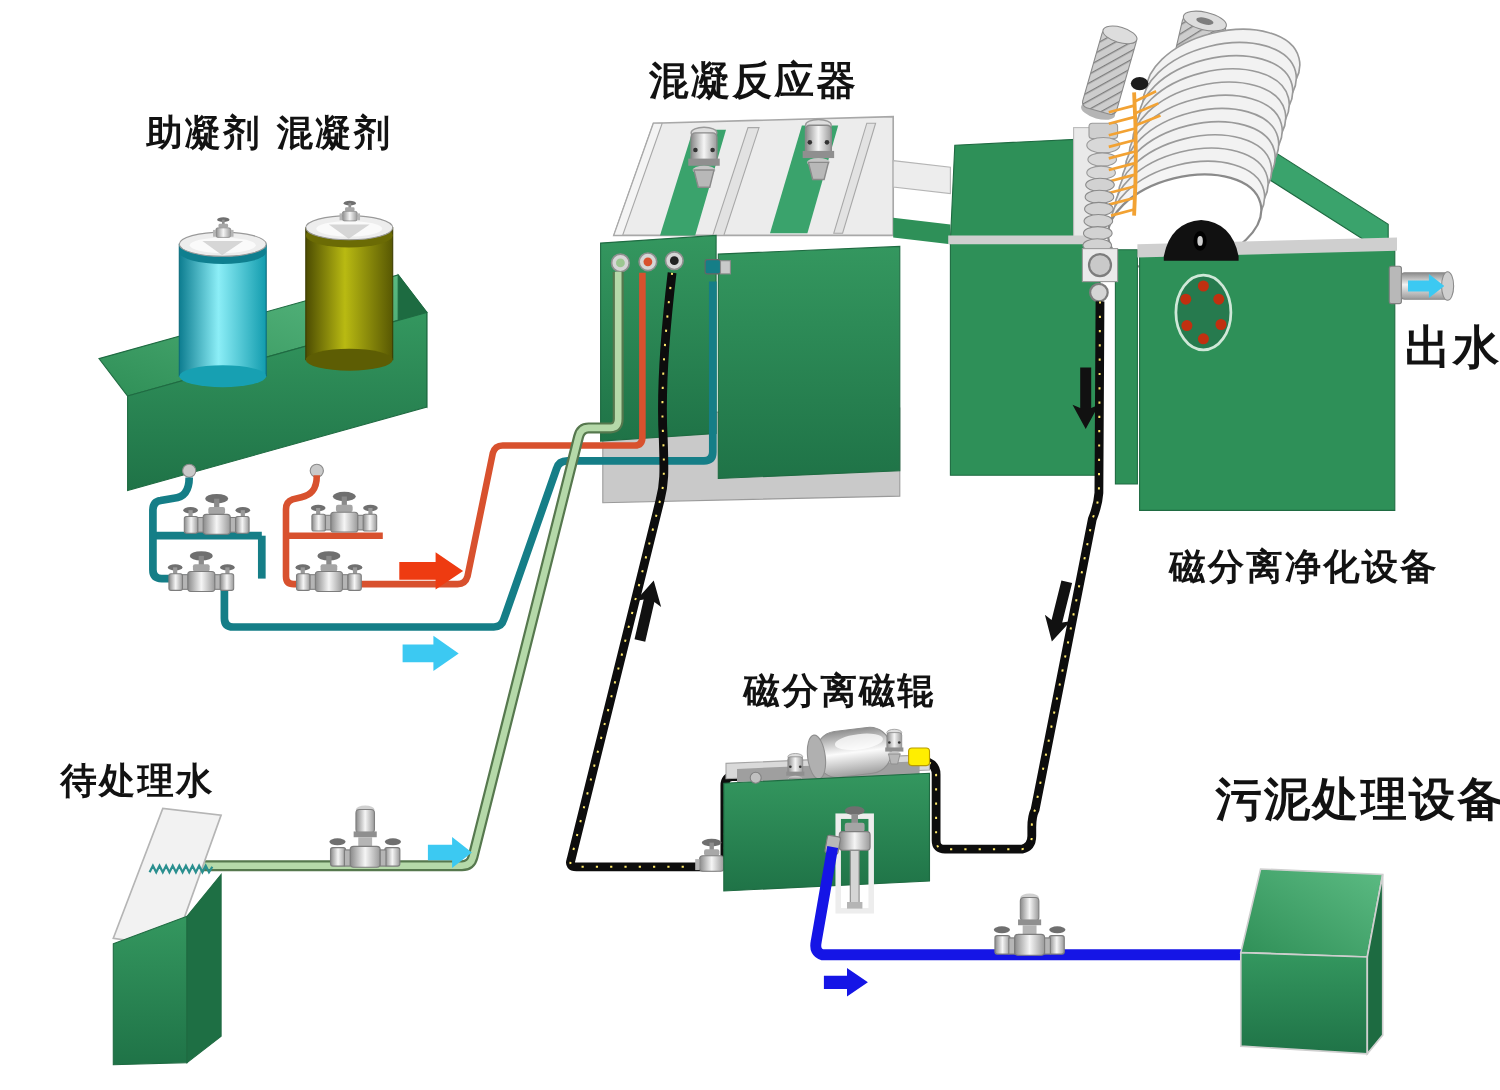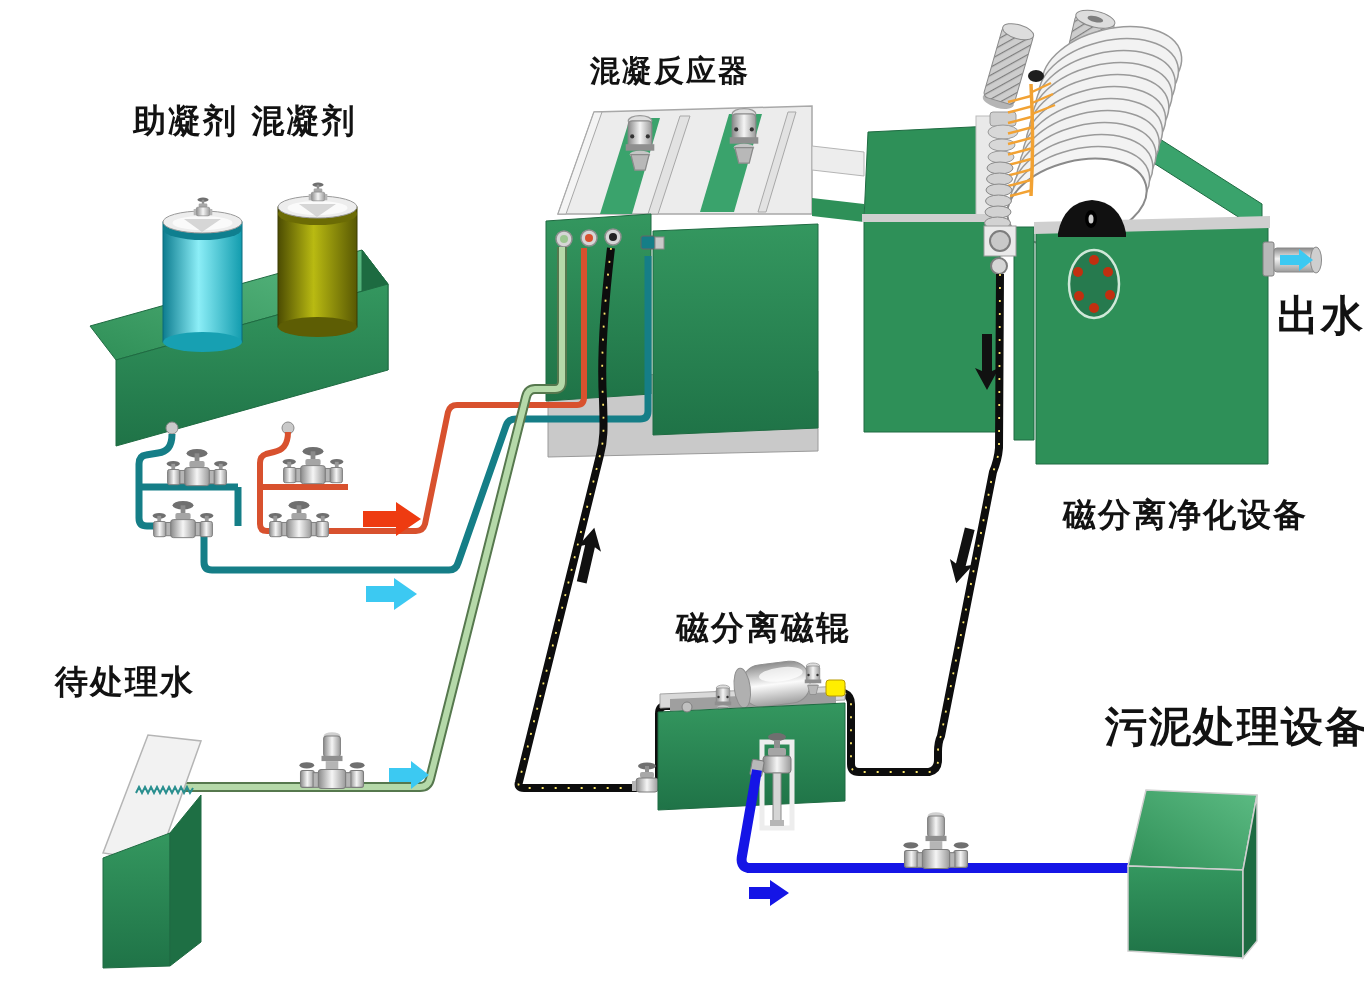--- a/index.html
+++ b/index.html
@@ -1,21 +1,21 @@
 <!DOCTYPE html>
 <html style="--equipment-green: #2e9058; --equipment-green-dark: #1e6f43; --equipment-green-top: #3aa36c; --tank-cyan: #29b6c8; --tank-olive: #7c7c08; --pipe-teal: #157e87; --pipe-orange: #d8512e; --pipe-light-green: #b5d9a9; --pipe-light-green-edge: #56784e; --pipe-black: #0d0d0d; --pipe-blue: #1515e6; --pipe-dot-yellow: #ffe96a; --arrow-red: #ee3b11; --arrow-cyan: #3cc9f2; --brush-orange: #f2a233; --porthole-red: #c03010; --connector-yellow: #ffee00; --metal-light: #d9d9d9; --metal-mid: #a8a8a8; --metal-dark: #777777;"><head>
 <meta charset="utf-8">
 <style>
   html,body{margin:0;padding:0;background:#ffffff;}
   .stage{position:relative;width:1364px;height:991px;background:#ffffff;overflow:hidden;
          font-family:"DejaVu Sans","Liberation Sans",sans-serif;}
   .stage svg{position:absolute;left:0;top:0;}
   .lbl{position:absolute;color:#121212;font-weight:600;letter-spacing:2px;
        white-space:nowrap;font-size:33px;line-height:1.1;}
-  .lbl.lg{font-size:30px;}
+  .lbl.lg{font-size:36px;}
   .lbl.md{font-size:42px;}
 </style>
 </head>
 <body>
 
 <div class="stage">
 <svg width="1364" height="991" viewBox="0 0 1364 991">
   <defs>
     <linearGradient id="metalV" x1="0" y1="0" x2="1" y2="0">
       <stop offset="0" stop-color="#8a8a8a"></stop>
@@ -335,15 +335,15 @@
     <polygon points="1128,866 1243,870 1243,958 1128,951" fill="url(#greenFront)" stroke="#cfcfcf" stroke-width="1.5"></polygon>
     <polygon points="1243,870 1257,795 1257,941 1243,958" fill="#1d6b41" stroke="#cfcfcf" stroke-width="1.5"></polygon>
   </g>
 </svg>
 
 <div class="lbl" style="left:133px;top:103px;">助凝剂 混凝剂</div>
 <div class="lbl lg" style="left:590px;top:54px;">混凝反应器</div>
 <div class="lbl md" style="left:1277px;top:293px;">出水</div>
 <div class="lbl" style="left:676px;top:610px;">磁分离磁辊</div>
 <div class="lbl" style="left:1063px;top:497px;">磁分离净化设备</div>
-<div class="lbl" style="left:55px;top:664px;">待处理水</div>
+<div class="lbl" style="left:55px;top:692px;">待处理水</div>
 <div class="lbl md" style="left:1105px;top:704px;">污泥处理设备</div>
 </div>
 
 </body></html>

